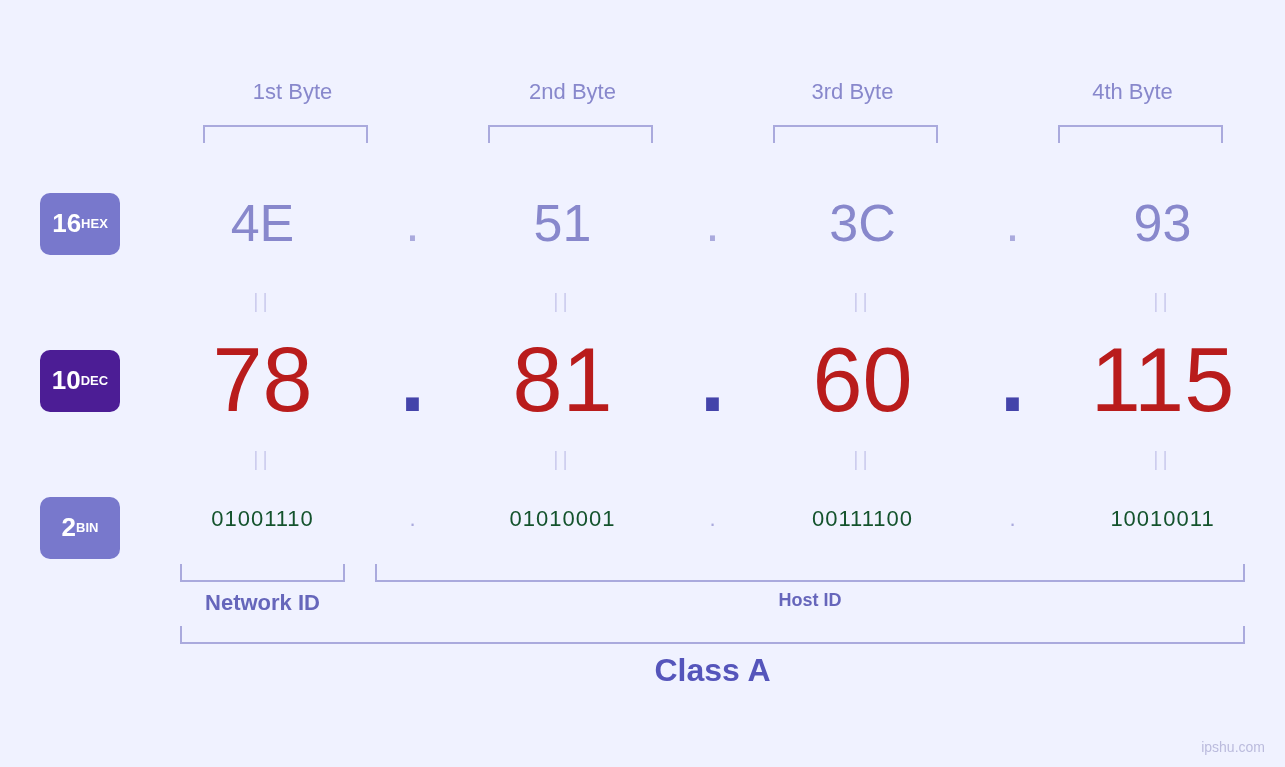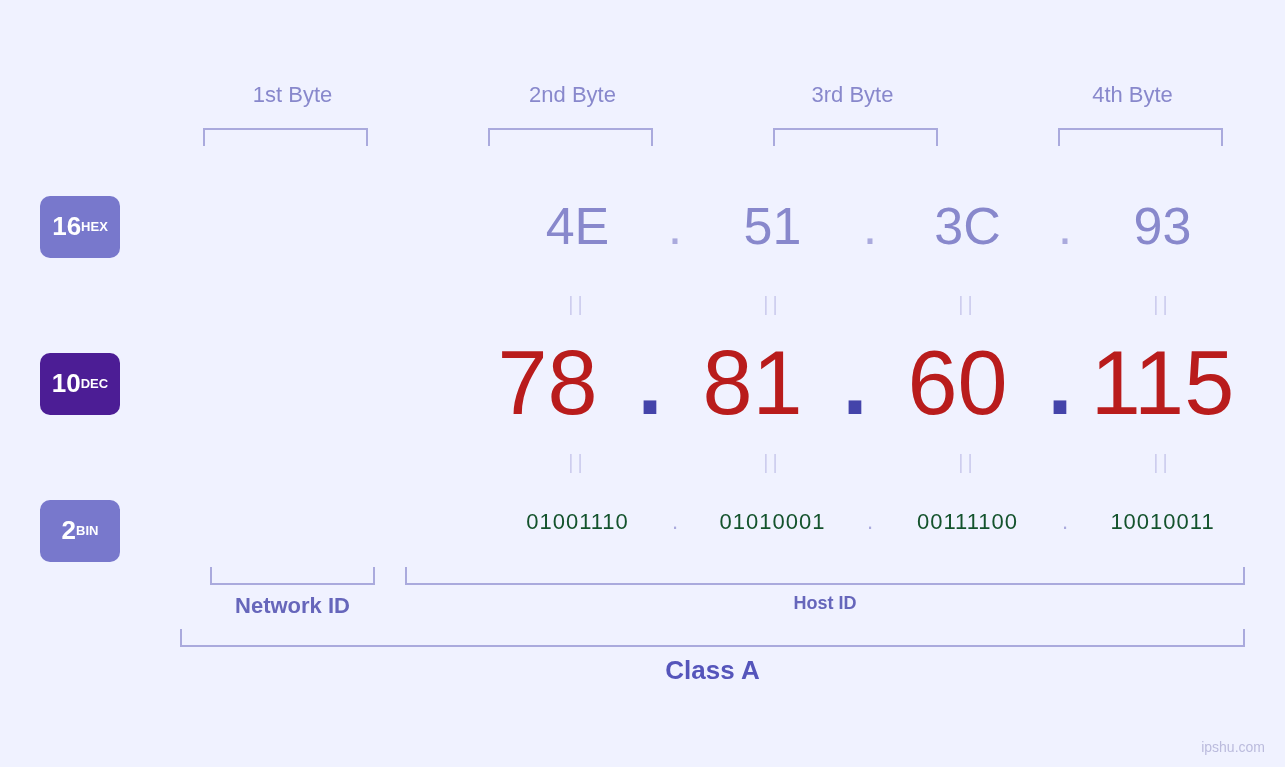--- a/index.html
+++ b/index.html
@@ -171,21 +171,20 @@
       text-align: center;
       width: 165px;
       letter-spacing: 1px;
     }
 
     
     .bottom-section {
       width: 100%;
       display: flex;
       margin-top: 5px;
-      gap: 30px;
     }
 
     .bottom-space {
       width: 140px;
       flex-shrink: 0;
     }
 
     .bottom-cols {
       flex: 1;
       display: flex;
@@ -220,21 +219,21 @@
     .class-bracket {
       width: 100%;
       height: 18px;
       border-bottom: 2px solid #aaaadd;
       border-left: 2px solid #aaaadd;
       border-right: 2px solid #aaaadd;
     }
 
     .class-label {
       color: #5555bb;
-      font-size: 26px;
+      font-size: 32px;
       font-weight: bold;
       text-align: center;
       margin-top: 8px;
     }
 
     
     .watermark {
       position: absolute;
       bottom: 12px;
       right: 20px;
@@ -258,22 +257,23 @@
     .dot-sep-bin {
       font-size: 22px;
       color: #aaaadd;
       width: 30px;
       text-align: center;
     }
 
     .row-with-dots {
       display: flex;
       align-items: center;
-      justify-content: flex-end;
-      width: 100%;
+      justify-content: space-between;
+      width: 100%;
+      gap: 12px;
     }
 
     
     .eq-item {
       width: 165px;
       text-align: center;
       color: #ccccee;
       font-size: 20px;
       letter-spacing: 4px;
     }

